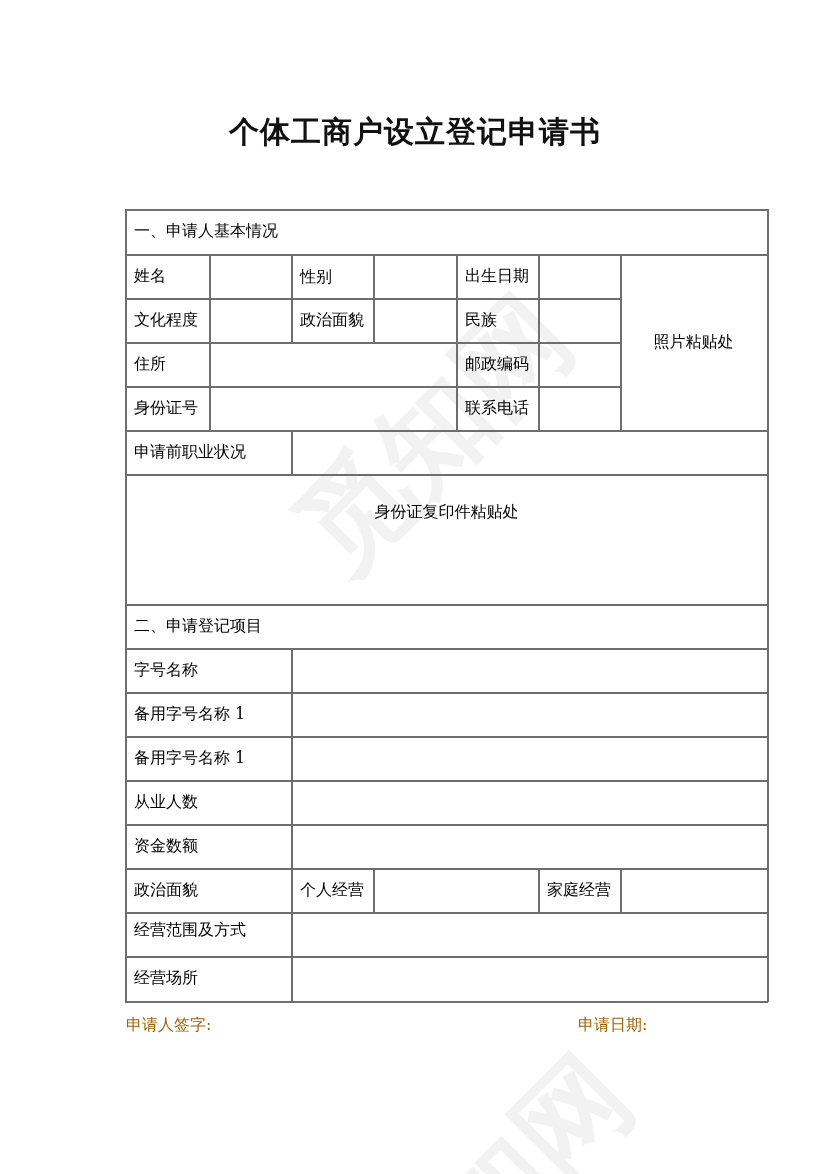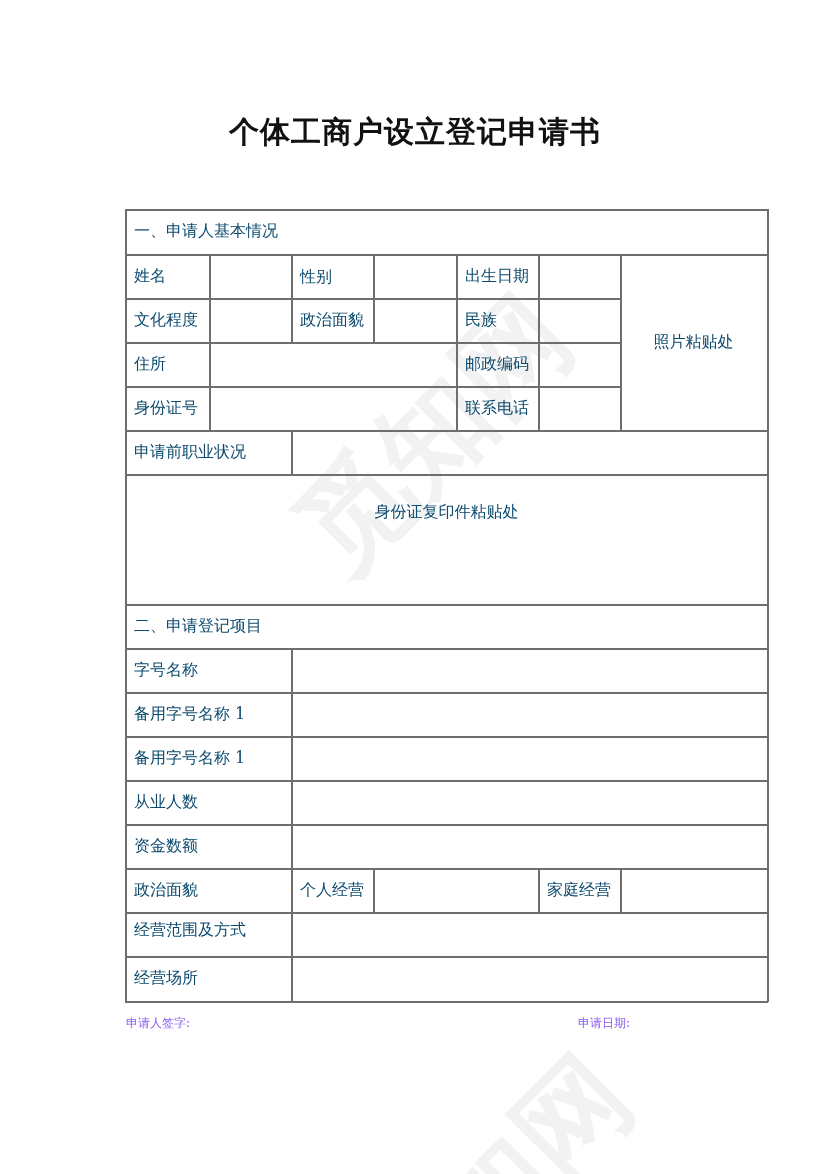--- a/index.html
+++ b/index.html
@@ -1,28 +1,28 @@
 <!DOCTYPE html>
 <html><head>
 <meta charset="utf-8">
 <style>
   html, body { margin:0; padding:0; }
   body { width:830px; height:1174px; background:#ffffff; position:relative; overflow:hidden;
          font-family:"DejaVu Serif","Liberation Serif",serif; color:#222; }
   .title { position:absolute; left:0; top:112px; width:830px; text-align:center;
            font-size:30px; font-weight:bold; color:#111; letter-spacing:1px; }
   .grid { position:absolute; left:0; top:0; width:830px; height:1174px; }
-  .cell { position:absolute; box-sizing:border-box; font-size:16px; color:#0c4a6e;
+  .cell { position:absolute; box-sizing:border-box; font-size:16px; color:#000000;
           display:flex; align-items:center; padding-left:9px; white-space:nowrap; }
   .cell.center { justify-content:center; padding-left:0; }
   .cell.top { align-items:flex-start; padding-top:28px; }
   .hl, .vl { position:absolute; background:#6e6e6e; }
   .hl { height:1.5px; }
   .vl { width:1.5px; }
-  .footer { position:absolute; top:1015px; font-size:12px; color:#8b5cf6; }
+  .footer { position:absolute; top:1015px; font-size:16px; color:#a16207; }
   .watermark { position:absolute; color:rgba(0,0,0,0.05); font-size:110px; font-weight:bold;
                transform:rotate(-45deg); pointer-events:none; white-space:nowrap;
                font-family:"DejaVu Sans","Liberation Sans",sans-serif; }
 </style>
 </head>
 <body>
 
 <div class="watermark" style="left:270px; top:360px;">觅知网</div>
 <div class="watermark" style="left:330px; top:1120px;">觅知网</div>
 

